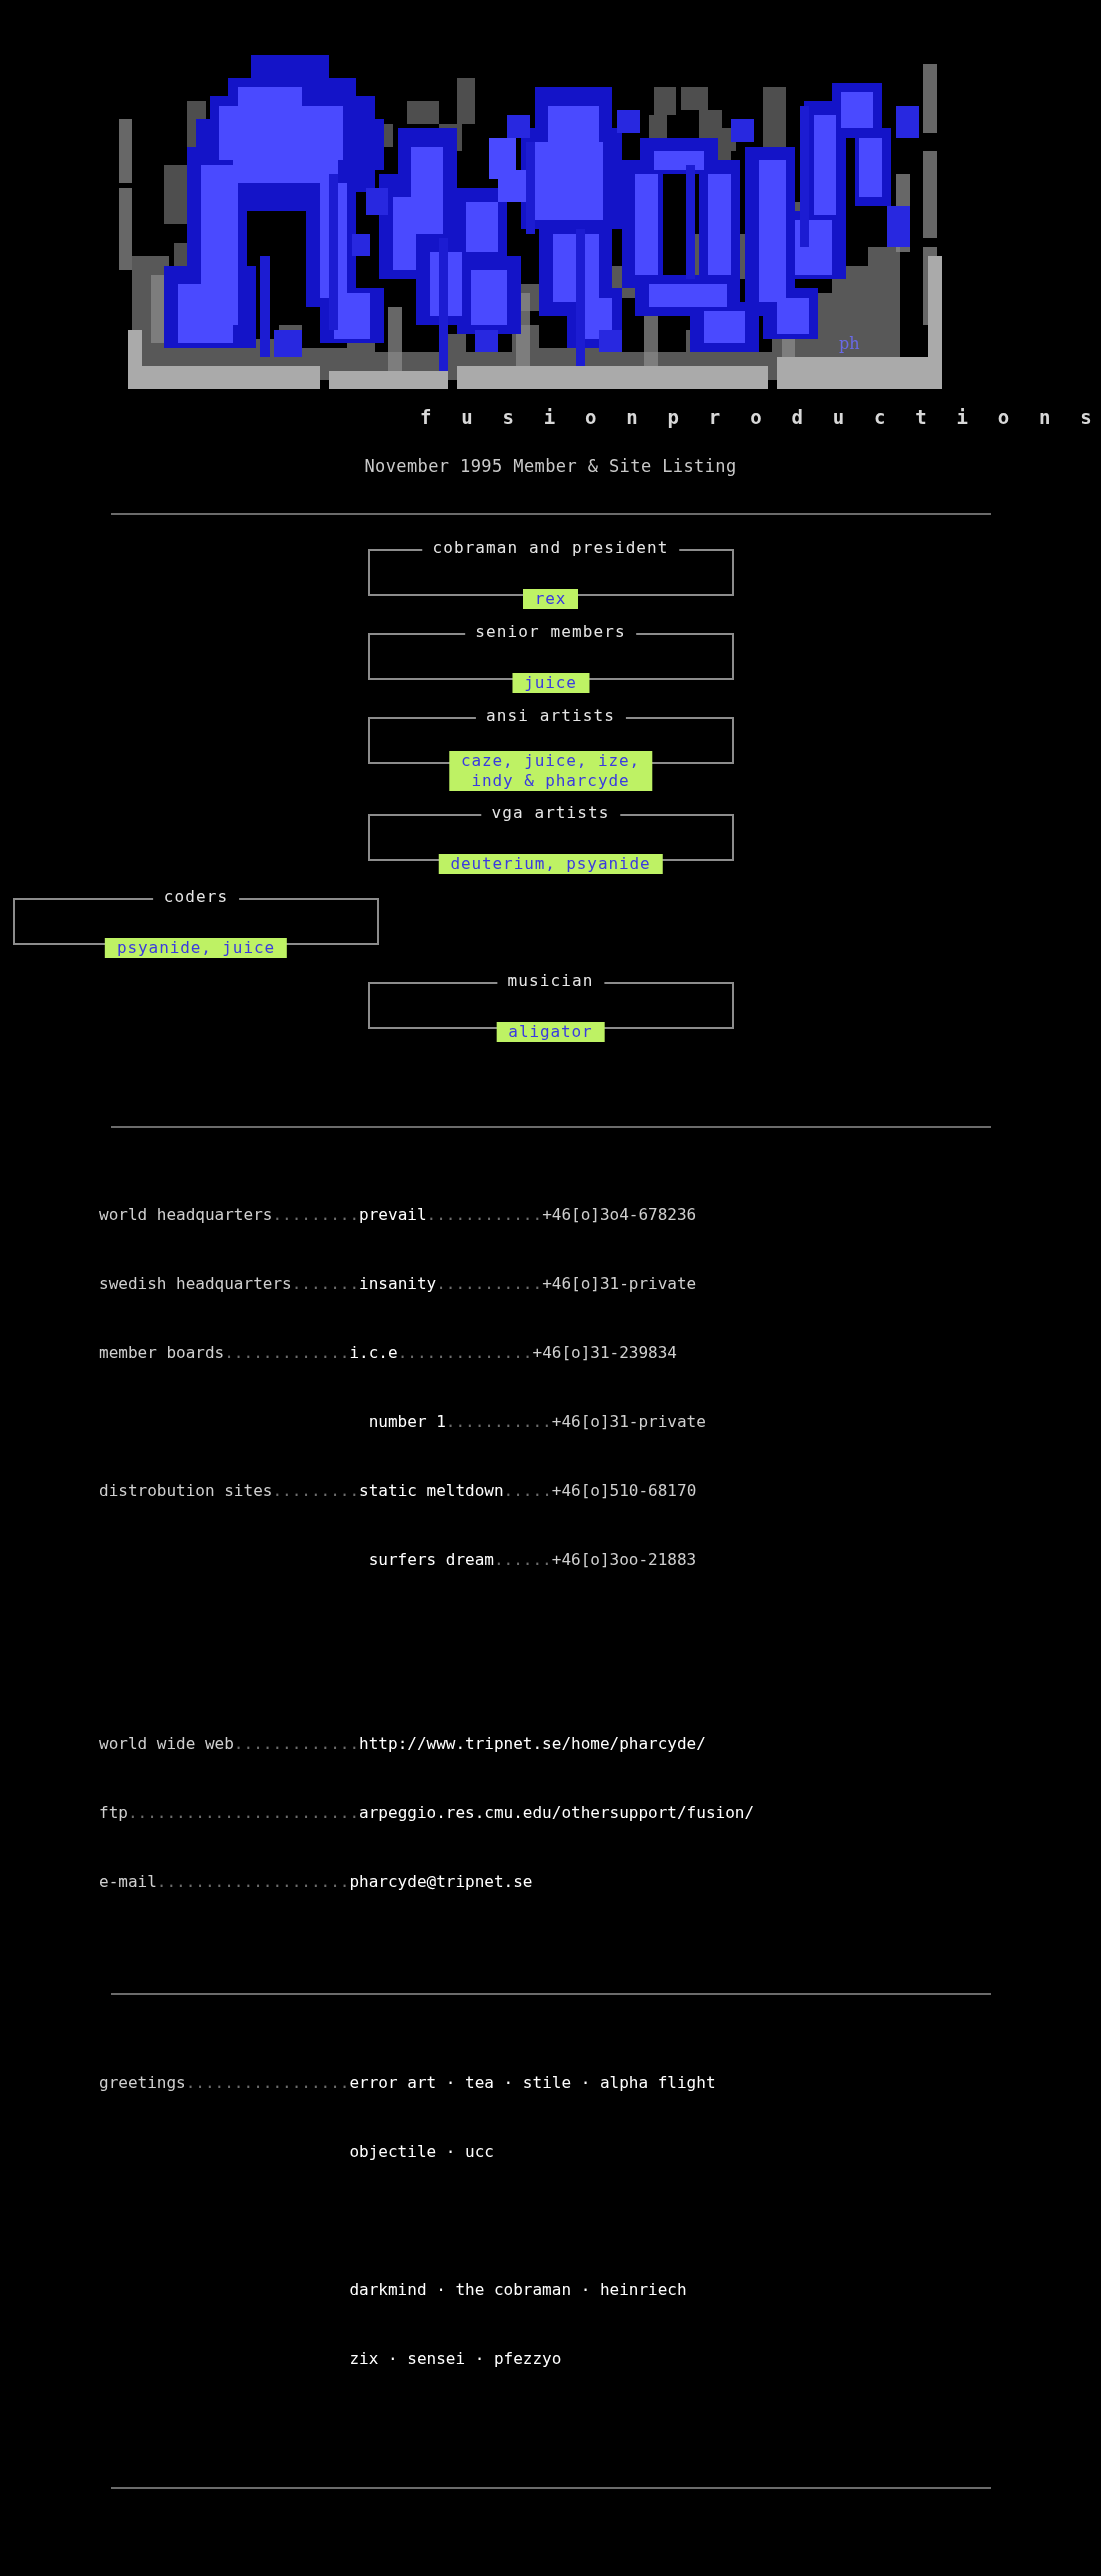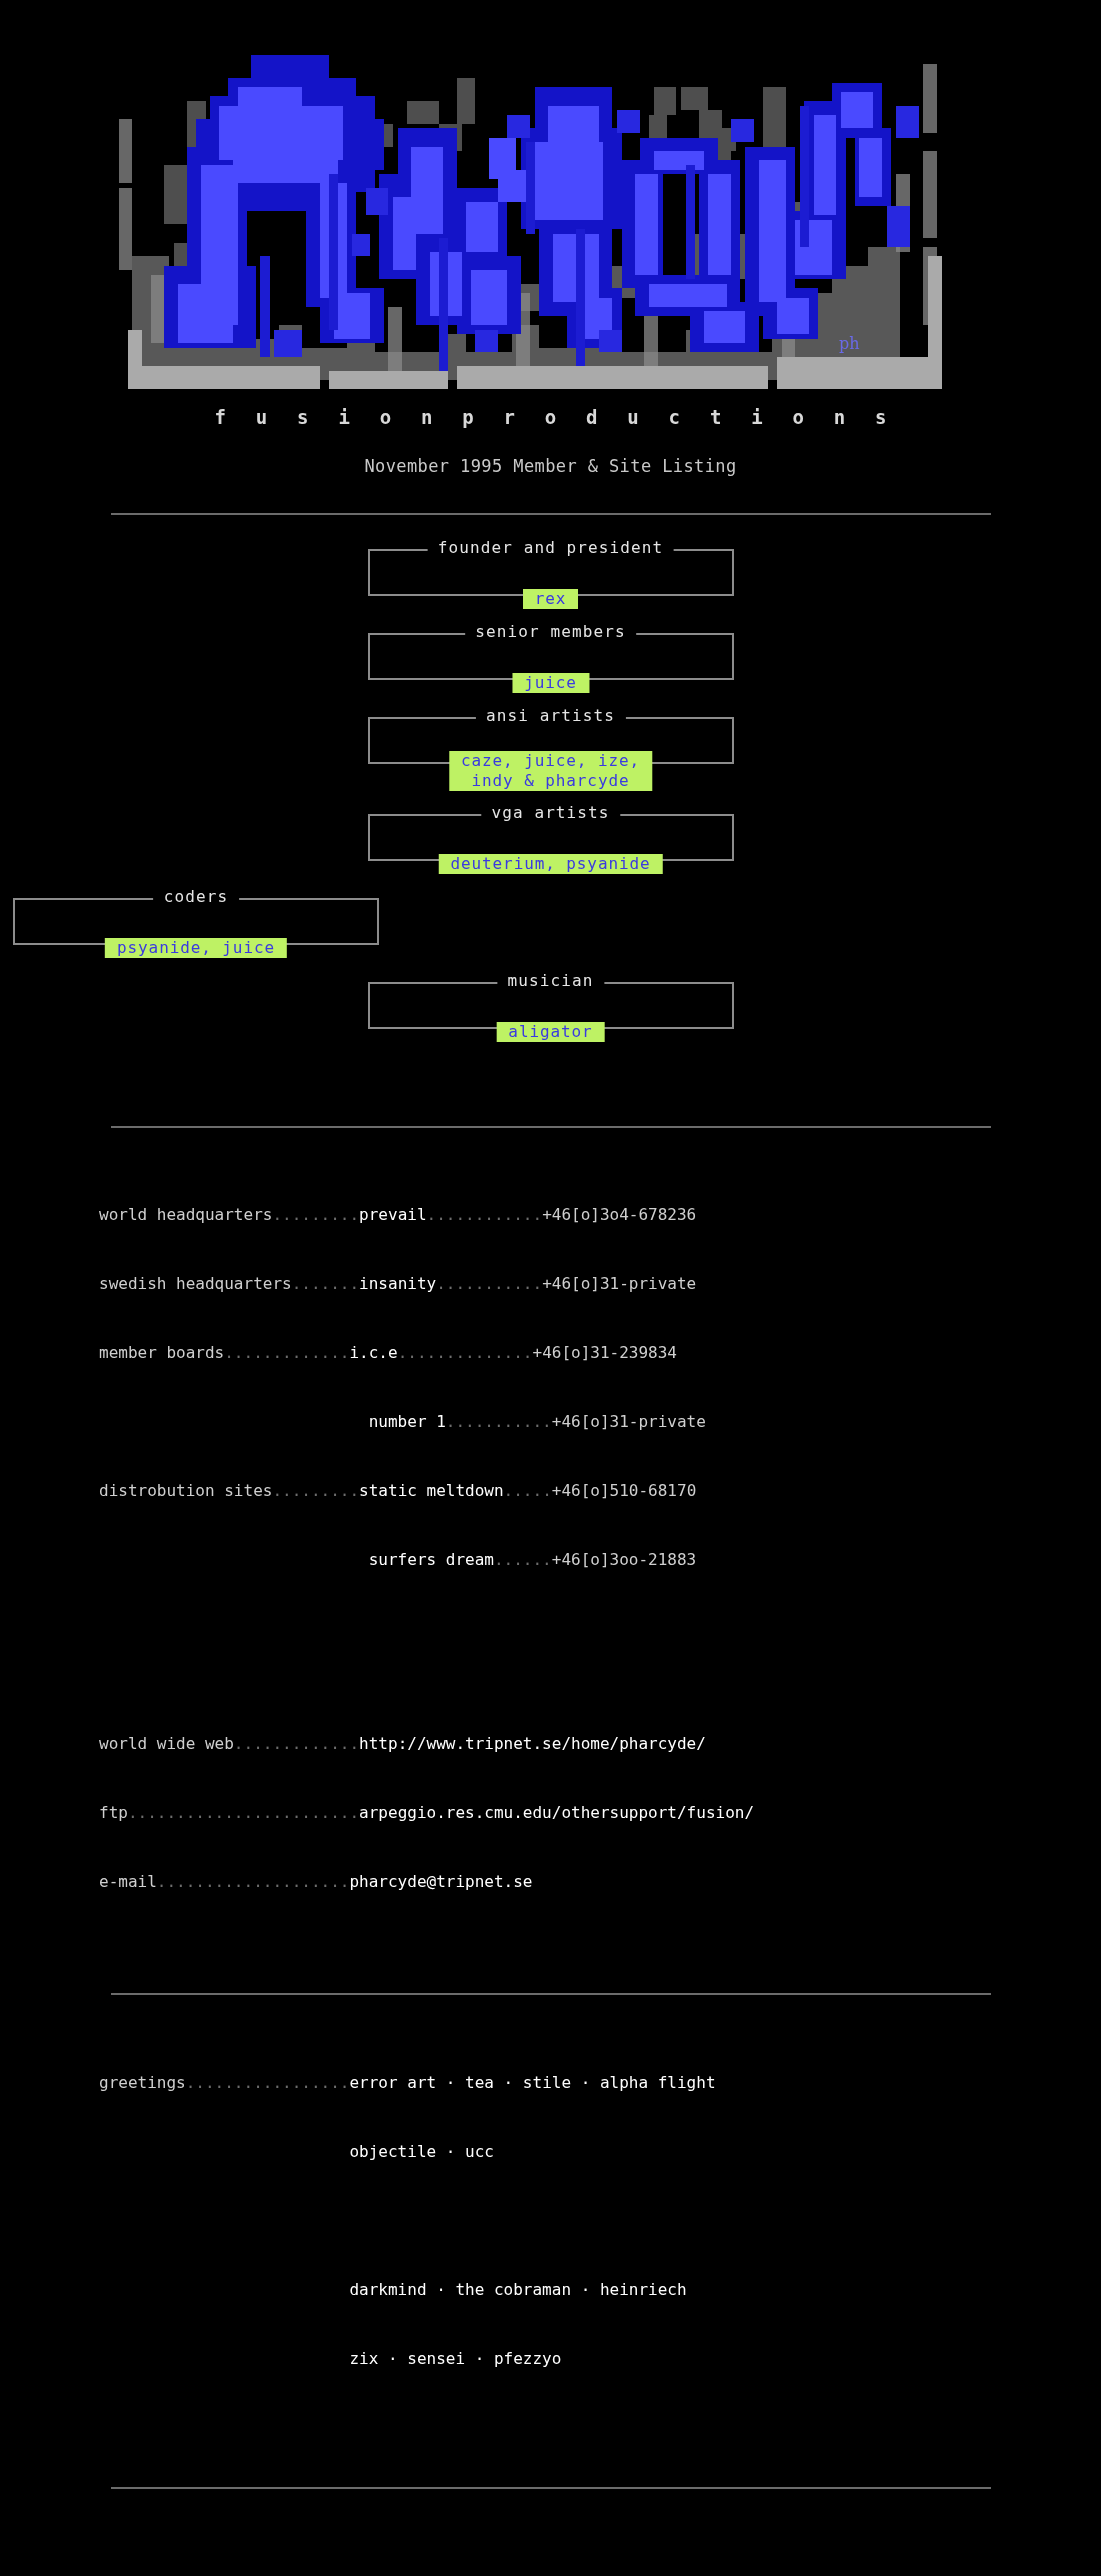--- a/index.html
+++ b/index.html
@@ -35,21 +35,21 @@
     top: 297px;
     font-family: "DejaVu Serif", "Liberation Serif", serif;
     font-size: 16px;
     color: #6a6ae8;
     letter-spacing: 0px;
     pointer-events: none;
   }
 
   
   .brand {
-    text-align: center;
+    text-align: right;
     font-size: 19px;
     color: #d8d8d8;
     letter-spacing: 9.2px;
     font-weight: bold;
     margin: 17px 0 0 0;
     padding-left: 9.2px;
     font-family: "DejaVu Sans Mono", "Liberation Mono", monospace;
   }
   .subtitle {
     text-align: center;
@@ -302,21 +302,21 @@
   </div>
 
   <div class="brand">f u s i o n   p r o d u c t i o n s</div>
   <div class="subtitle">November 1995 Member &amp; Site Listing</div>
 
   <hr class="rule">
 
   <div class="members">
 
     <div class="mbox h1">
-      <span class="legend">founder and president</span>
+      <span class="legend">cobraman and president</span>
       <span class="names">rex</span>
     </div>
 
     <div class="mbox h1" style="margin-top:37px;">
       <span class="legend">senior members</span>
       <span class="names">juice</span>
     </div>
 
     <div class="mbox h1" style="margin-top:37px;">
       <span class="legend">ansi artists</span>

